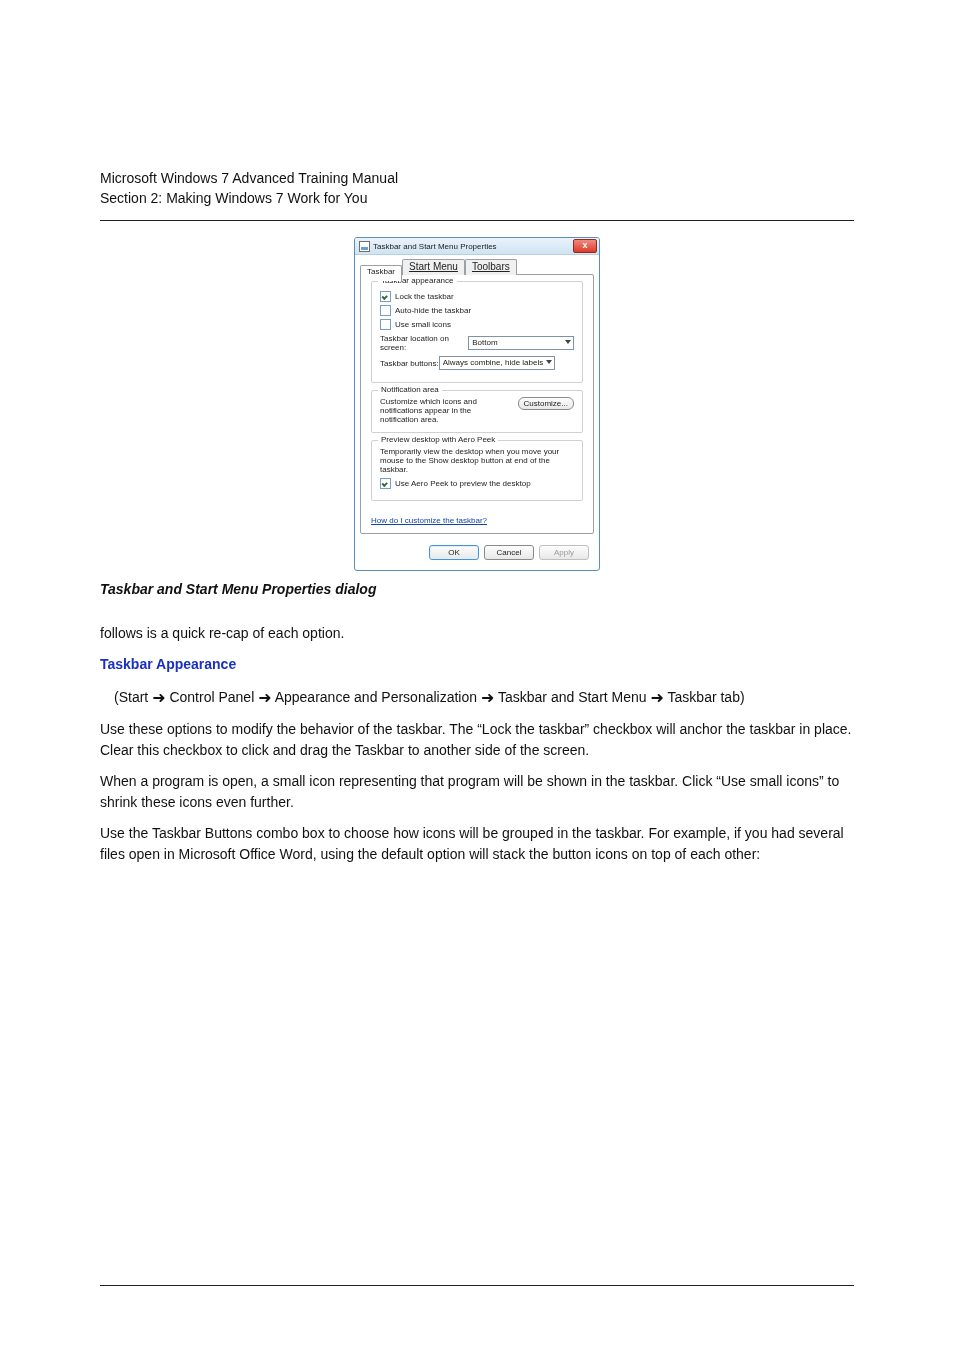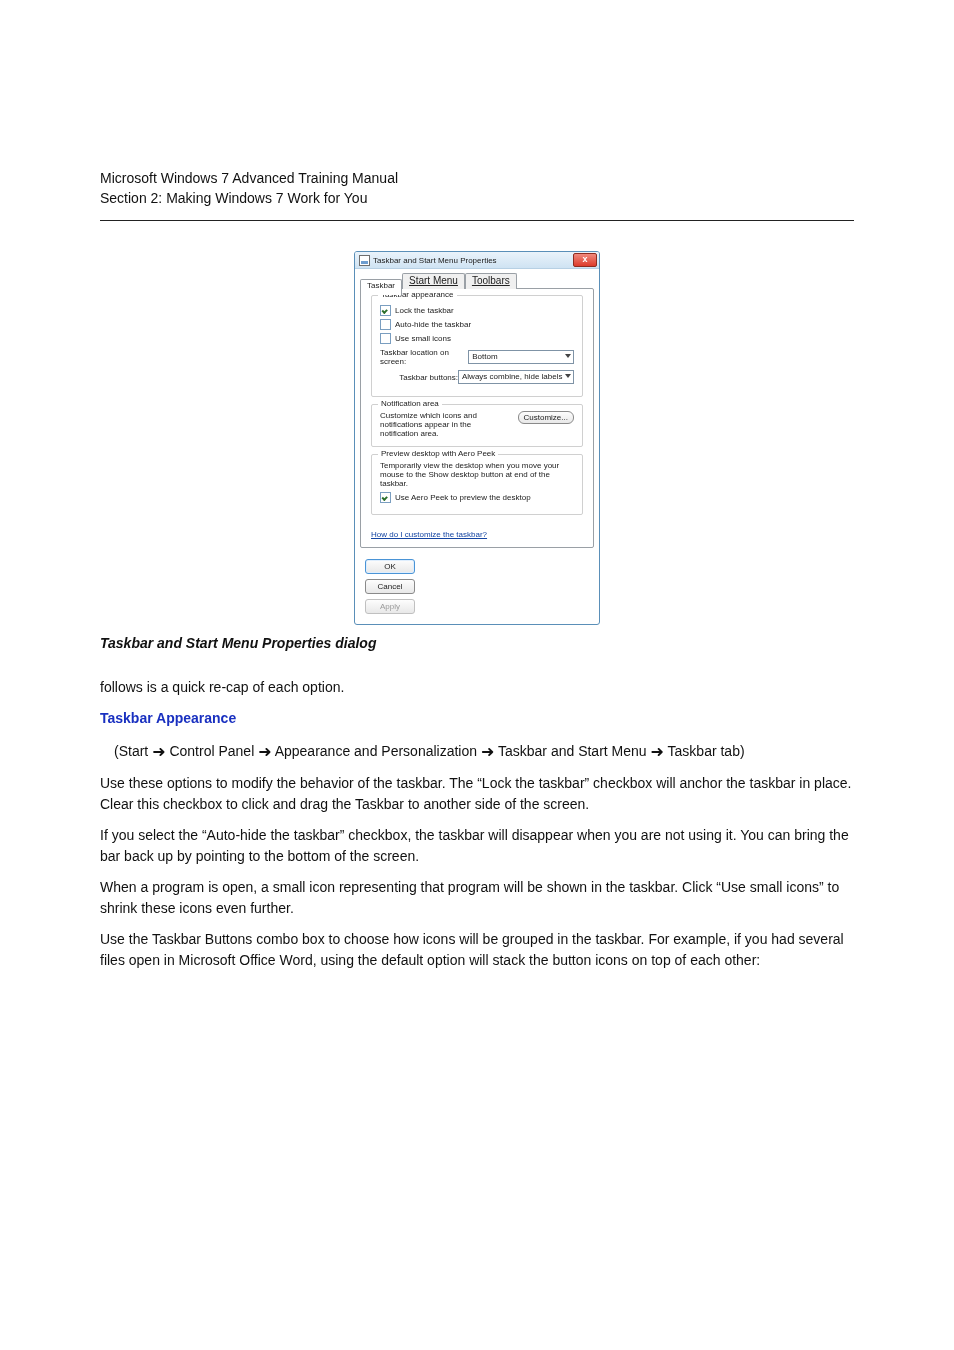--- a/index.html
+++ b/index.html
@@ -27,21 +27,21 @@
     margin-bottom: 4px;
   }
   .header-sub {
     font-size: 14px;
   }
 
   
   .figure-wrap {
     display: flex;
     justify-content: center;
-    margin: 30px 0 10px 0;
+    margin: 16px 0 10px 0;
   }
   .dlg {
     width: 244px;
     border: 1px solid #5a8fb8;
     background: #fff;
     border-radius: 3px;
     box-shadow: 0 0 0 1px rgba(0,0,0,0);
     font-size: 8px;
     color: #222;
     overflow: hidden;
@@ -158,21 +158,21 @@
     left: 1px; top: 3px;
     width: 3px; height: 1.5px;
     border-left: 2px solid #2b6f2b;
     border-bottom: 2px solid #2b6f2b;
     transform: rotate(-45deg);
   }
 
   .field-row {
     display: flex;
     align-items: center;
-    justify-content: flex-end;
+    justify-content: flex-start;
     margin: 4px 0;
   }
   .combo {
     border: 1px solid #7f93a6;
     width: 108px;
     height: 12px;
     line-height: 12px;
     padding: 0 3px;
     background: #fff;
     position: relative;
@@ -202,21 +202,20 @@
     margin-top: 8px;
     display: inline-block;
     cursor: pointer;
   }
 
   .btnrow {
     display: flex;
     justify-content: flex-end;
     gap: 5px;
     padding: 6px 10px 10px 10px;
-    flex-direction: column;
   }
   .pushbtn {
     border: 1px solid #8a8a8a;
     border-radius: 3px;
     width: 48px;
     padding: 2px 0;
     text-align: center;
     font-size: 8px;
     background: linear-gradient(#fdfdfd, #e8e8e8);
     cursor: pointer;
@@ -367,21 +366,20 @@
     <span> Control Panel </span>
     <span class="arrow-glyph">➜</span>
     <span> Appearance and Personalization </span>
     <span class="arrow-glyph">➜</span>
     <span> Taskbar and Start Menu </span>
     <span class="arrow-glyph">➜</span>
     <span> Taskbar tab)</span>
   </div>
 
   <div class="body-text">Use these options to modify the behavior of the taskbar. The “Lock the taskbar” checkbox will anchor the taskbar in place. Clear this checkbox to click and drag the Taskbar to another side of the screen.</div>
-  <div class="body-text">If you select the “Auto-hide the taskbar” checkbox, the taskbar will disappear when you are not using it. You can bring the bar back up by pointing to the bottom of the screen.</div>
   <div class="body-text">When a program is open, a small icon representing that program will be shown in the taskbar. Click “Use small icons” to shrink these icons even further.</div>
   <div class="body-text">Use the Taskbar Buttons combo box to choose how icons will be grouped in the taskbar. For example, if you had several files open in Microsoft Office Word, using the default option will stack the button icons on top of each other:</div>
 
   <div class="footer-block">
     <hr class="hairline">
 
   </div>
 
 </div>
 

